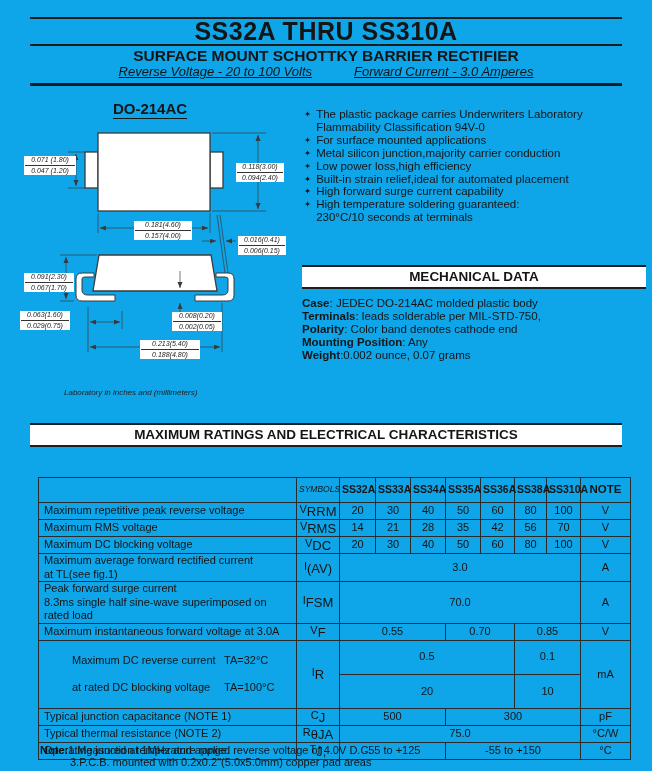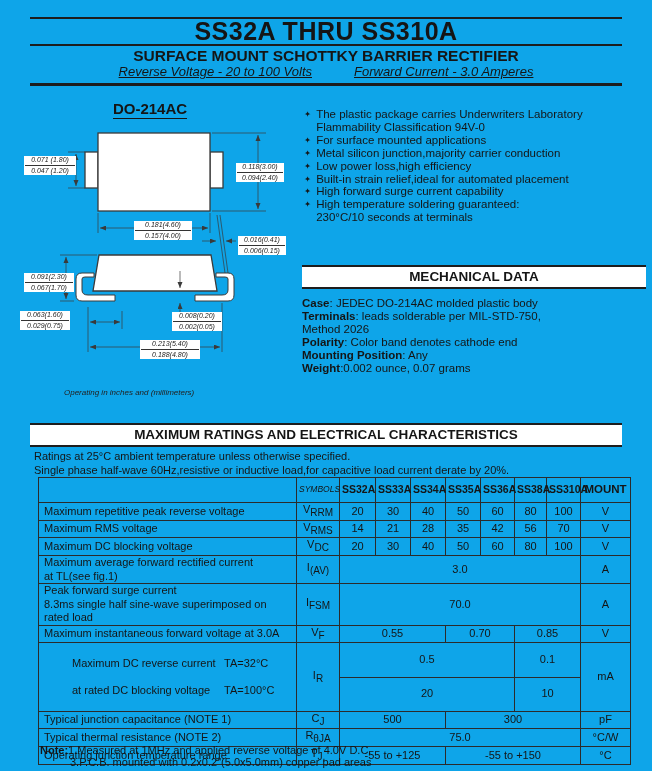--- a/index.html
+++ b/index.html
@@ -28,21 +28,21 @@
   .mech-lines{margin-top:8px;font-size:11.5px;line-height:13px;}
   .ratings-head{left:30px;top:423px;width:592px;}
   .conds{position:absolute;left:34px;top:450px;font-size:11px;line-height:13.5px;}
   table.ratings{position:absolute;left:38px;top:477px;width:592px;border-collapse:collapse;table-layout:fixed;font-size:11px;}
   table.ratings td{border:1px solid #2b2b2b;padding:0 2px;text-align:center;vertical-align:middle;line-height:13.5px;height:16px;}
   table.ratings tr.h td{height:24px;}
   .param{text-align:left !important;padding-left:5px !important;white-space:pre-line;}
   .sym-h{font-style:italic;font-size:8.5px;}
   .model-h{font-weight:bold;font-size:10.5px;}
   .units-h{font-weight:bold;font-size:11.5px;}
-  table.ratings sub{font-size:10px;}
+  table.ratings sub{font-size:13px;}
   .ir-line{display:flex;padding-left:28px;}
   .ir-line span:first-child{width:152px;flex:0 0 auto;}
   .notes{position:absolute;left:40px;top:744px;font-size:11px;line-height:12px;}
   .notes .n2{padding-left:30px;}
   svg .outline{fill:#ffffff;stroke:#3a3a3a;stroke-width:1.3;}
   svg .dimln{stroke:#3a3a3a;stroke-width:0.7;fill:none;}
 </style>
 </head>
 <body>
 
@@ -130,21 +130,21 @@
     </div>
   <div class="dim" style="left:172px;top:312px;width:48px;">
       <span class="t">0.008(0.20)</span>
       <span class="b">0.002(0.05)</span>
     </div>
   <div class="dim" style="left:140px;top:340px;width:58px;">
       <span class="t">0.213(5.40)</span>
       <span class="b">0.188(4.80)</span>
     </div>
 
-  <div class="pkg-caption">Operating in inches and (millimeters)</div>
+  <div class="pkg-caption">Laboratory in inches and (millimeters)</div>
 
   <div class="feat-block">
     <ul class="feat-list">
       <li>
           <span class="bullet">✦</span>
           <span class="feat-text">The plastic package carries Underwriters Laboratory
 Flammability Classification 94V-0</span>
         </li>
       <li>
           <span class="bullet">✦</span>
@@ -172,32 +172,27 @@
 230°C/10 seconds at terminals</span>
         </li>
     </ul>
   </div>
 
   <div class="mech-block">
     <div class="sec-head" style="position:static;">MECHANICAL DATA</div>
     <div class="mech-lines">
       <div><b>Case</b><span>: JEDEC DO-214AC molded plastic body</span></div>
       <div><b>Terminals</b><span>: leads solderable per MIL-STD-750,</span></div>
-      <div><b></b><span>Method 2026</span></div>
       <div><b>Polarity</b><span>: Color band denotes cathode end</span></div>
       <div><b>Mounting Position</b><span>: Any</span></div>
       <div><b>Weight</b><span>:0.002 ounce, 0.07 grams</span></div>
     </div>
   </div>
 
   <div class="sec-head ratings-head">MAXIMUM RATINGS AND ELECTRICAL CHARACTERISTICS</div>
-  <div class="conds">
-    <div>Ratings at 25°C ambient temperature unless otherwise specified.</div>
-    <div>Single phase half-wave 60Hz,resistive or inductive load,for capacitive load current derate by 20%.</div>
-  </div>
 
   <table class="ratings">
     <colgroup>
       <col style="width:258px;">
         <col style="width:43px;">
         <col style="width:36px;">
         <col style="width:35px;">
         <col style="width:35px;">
         <col style="width:35px;">
         <col style="width:34px;">
@@ -209,21 +204,21 @@
         <tr class="h">
       <td></td>
       <td class="sym-h">SYMBOLS</td>
       <td class="model-h">SS32A</td>
       <td class="model-h">SS33A</td>
       <td class="model-h">SS34A</td>
       <td class="model-h">SS35A</td>
       <td class="model-h">SS36A</td>
       <td class="model-h">SS38A</td>
       <td class="model-h">SS310A</td>
-      <td class="units-h">MOUNT</td>
+      <td class="units-h">NOTE</td>
     </tr>
     <tr>
       <td class="param">Maximum repetitive peak reverse voltage</td>
       <td><span>V</span><sub>RRM</sub></td>
       <td>20</td>
       <td>30</td>
       <td>40</td>
       <td>50</td>
       <td>60</td>
       <td>80</td>

